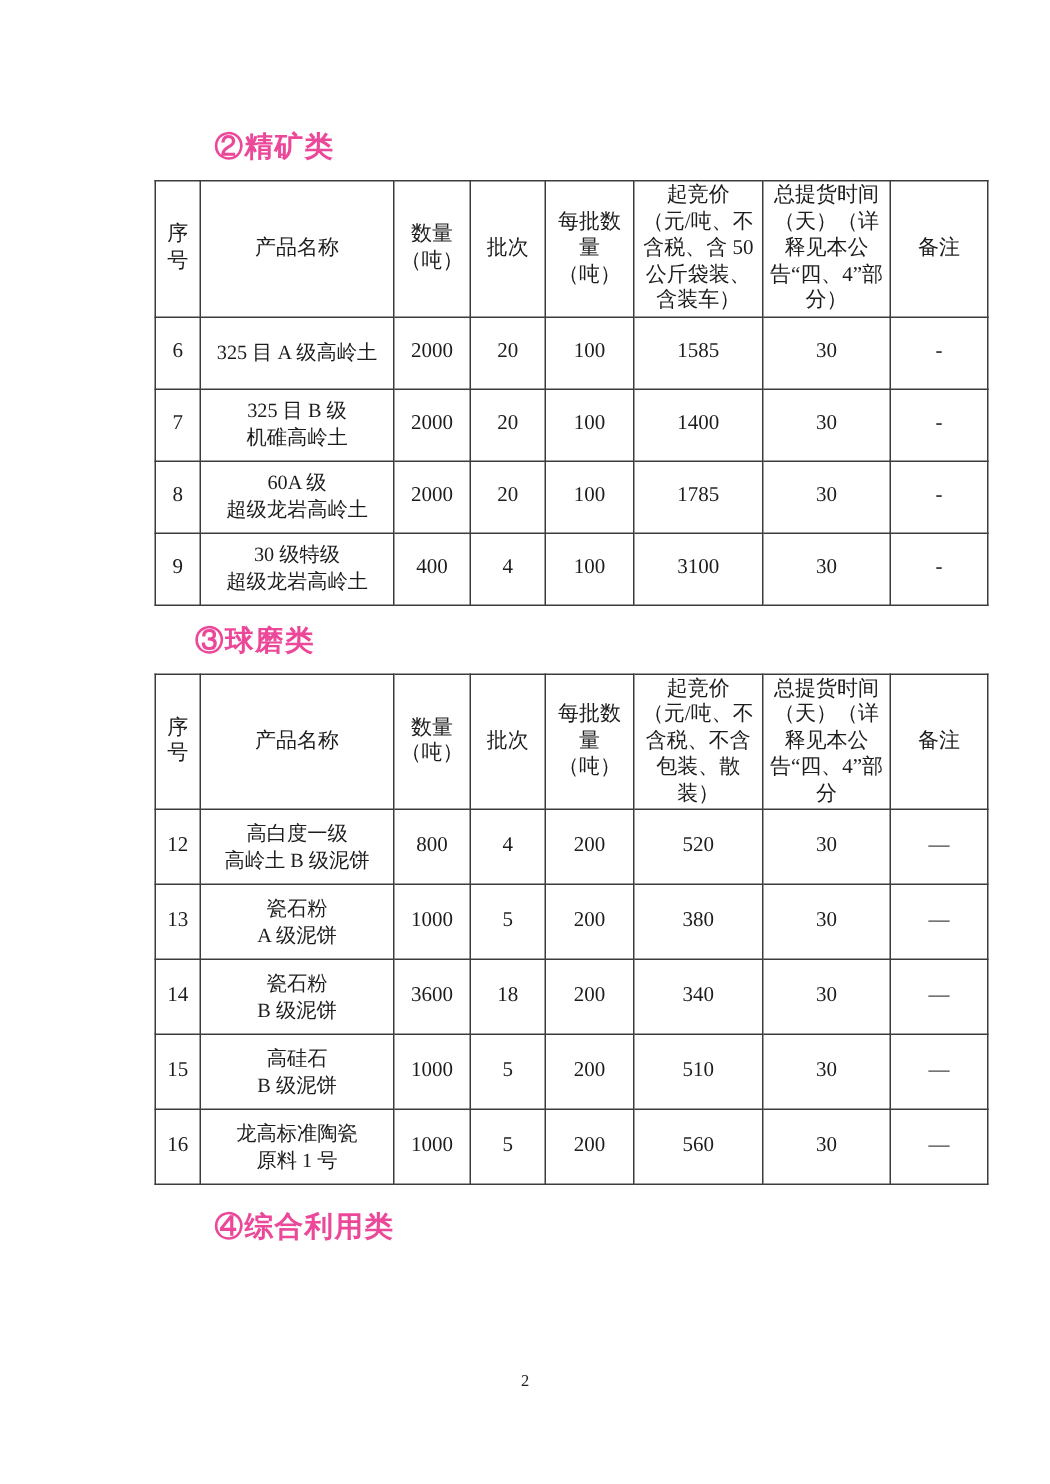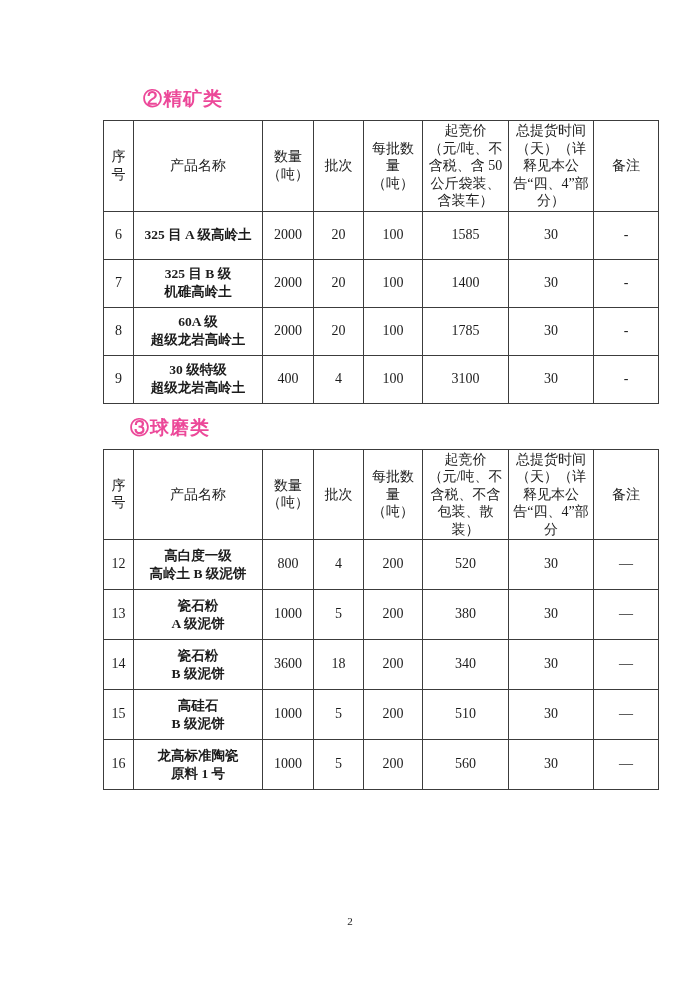--- a/index.html
+++ b/index.html
@@ -55,21 +55,21 @@
     color: #1c1c1c;
     margin-left: 40px;
   }
   .t1 thead th { height: 78px; }
   .t2 thead th { height: 71px; }
   table.data-table td {
     font-size: 14px;
     line-height: 1.3;
     color: #1c1c1c;
   }
-  table.data-table td.cjk { font-size: 13.5px; font-weight: bold; }
+  table.data-table td.cjk { font-size: 13.5px; }
   .t1 tbody td { height: 48px; }
   .t2 tbody td { height: 50px; }
 
   .page-number {
     position: absolute;
     left: 0;
     top: 915px;
     width: 700px;
     text-align: center;
     font-size: 11px;
@@ -240,16 +240,19 @@
             <td>5</td>
             <td>200</td>
             <td>560</td>
             <td>30</td>
             <td>—</td>
           </tr>
         </tbody>
       </table>
   </section>
 
+  <section class="sec3">
+    <h2 class="section-heading">④综合利用类</h2>
+  </section>
 
 </div>
 
 <div class="page-number">2</div>
 
 </body></html>

